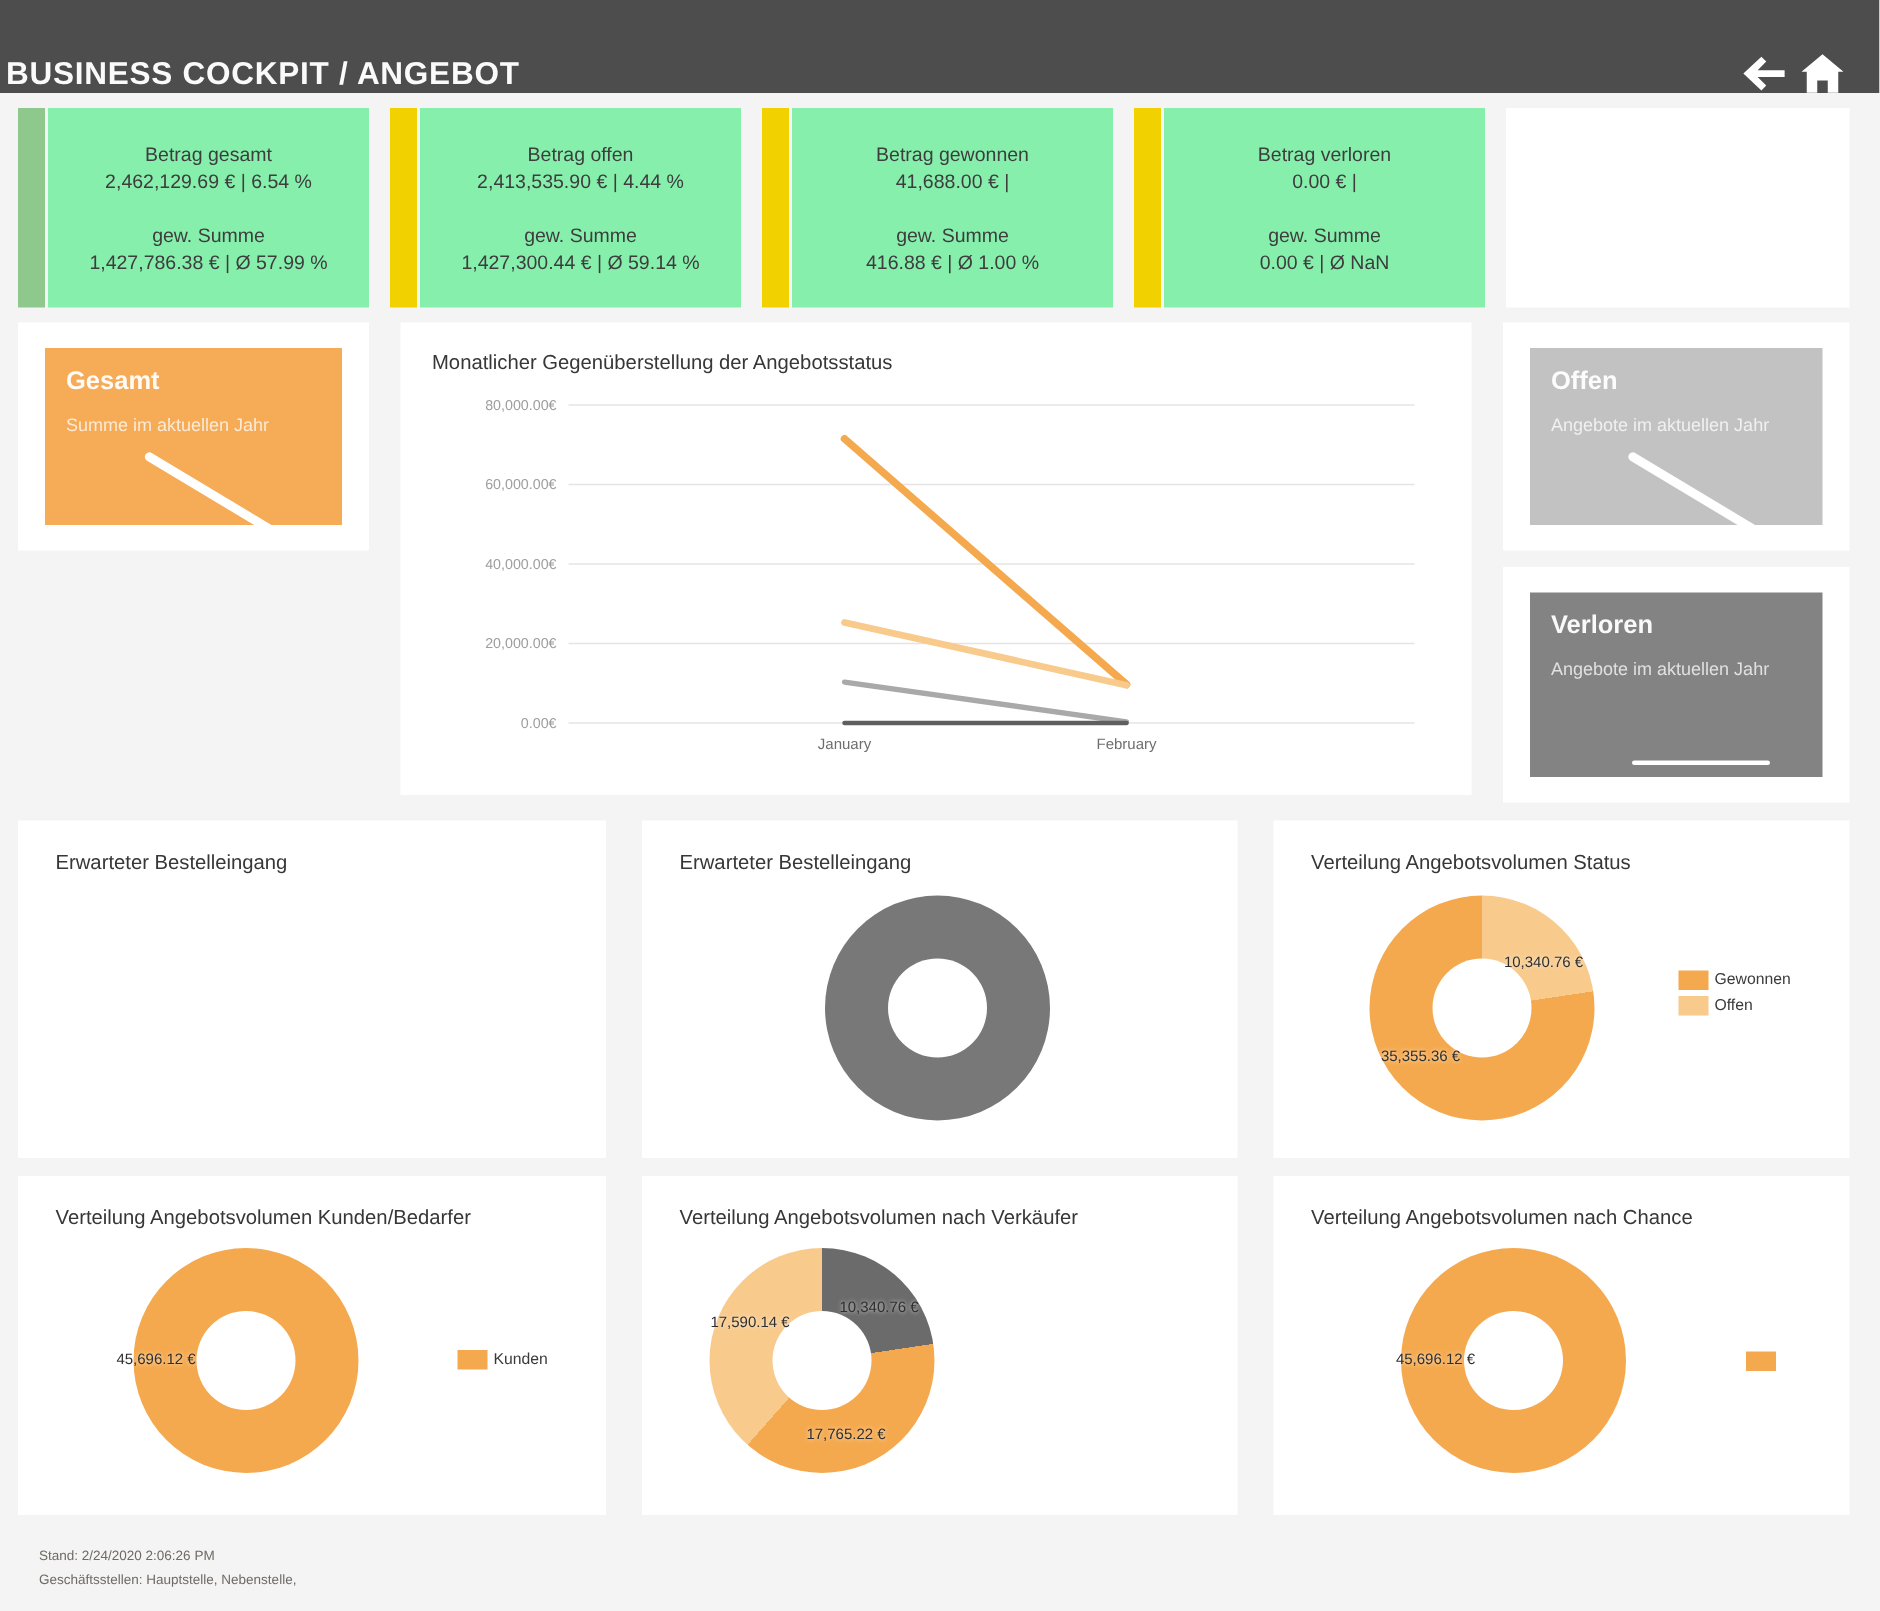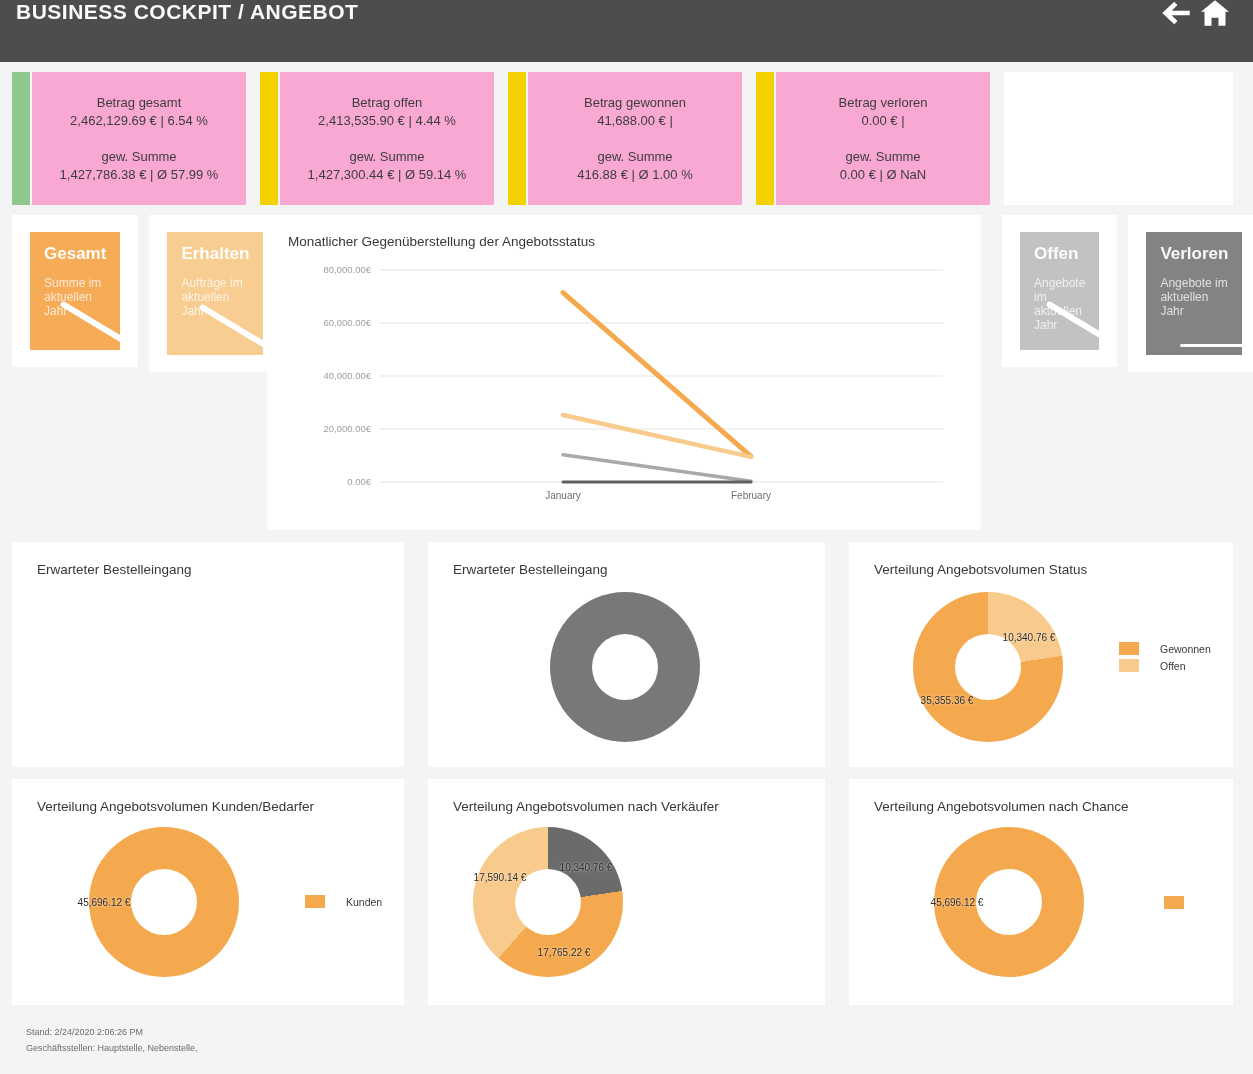--- a/index.html
+++ b/index.html
@@ -5,42 +5,42 @@
   * { box-sizing: border-box; margin: 0; padding: 0; }
   html,body { width:1253px; height:1074px; }
   body {
     font-family: "Liberation Sans", sans-serif;
     background: #f4f4f4;
     color: #3a3a3a;
     overflow: hidden;
   }
   
   .topbar {
-    height: 62px; background: #4d4d4d; display: flex; align-items: flex-start;
-    padding: 0 24px 0 16px;
+    height: 62px; background: #4d4d4d; display: flex; align-items: flex-end;
+    padding: 0 24px 0 4px;
   }
   .topbar h1 { color:#fafafa; font-size:21px; letter-spacing:.5px; font-weight:bold; }
   .topbar .icons { margin-left:auto; display:flex; gap:10px; align-items:center; }
   .topbar .icons span { display:inline-flex; cursor:pointer; }
   .topbar svg { fill:#fff; }
   
   .wrap { width:1221px; margin:0 auto 0 12px; }
   
   .kpi-row { display:grid; grid-template-columns:234px 234px 234px 234px 229px; gap:14px; margin-top:10px; }
   .kpi { display:flex; height:133px; }
   .kpi .accent { width:18px; margin-right:2px; }
   .kpi .body {
-    flex:1; background:#f9a8d4; display:flex; flex-direction:column; justify-content:center;
+    flex:1; background:#86efac; display:flex; flex-direction:column; justify-content:center;
     align-items:center; text-align:center; font-size:13px; color:#3d3d3d; line-height:18px;
   }
   .kpi .body .sp { height:18px; }
   .kpi-empty { background:#fff; height:133px; }
   
   .mid { display:grid; grid-template-columns:234px 714px 231px; justify-content:space-between; margin-top:10px; }
-  .stack { display:flex; flex-direction:row; gap:11px; }
+  .stack { display:flex; flex-direction:column; gap:11px; }
   .panel { background:#fff; position:relative; }
   .tile-panel { height:152px; padding:17px 18px; }
   .tile-panel.tall { height:157px; }
   .tile { width:100%; height:100%; position:relative; padding:12px 14px; color:#fff; overflow:hidden; }
   .tile .t-title { font-size:17px; font-weight:bold; color:rgba(255,255,255,.95); }
   .tile.right-title .t-title { text-align:right; }
   .tile .t-sub { font-size:12px; color:rgba(255,255,255,.75); margin-top:12px; }
   .trend-down {
     position:absolute; left:34%; top:58%; width:115px; height:6px; border-radius:3px;
     background:#fff; transform:rotate(31deg); transform-origin:left center;
@@ -59,21 +59,21 @@
   .donut { position:absolute; width:150px; height:150px; border-radius:50%; }
   .donut::after {
     content:""; position:absolute; left:50%; top:50%; width:66px; height:66px;
     margin:-33px 0 0 -33px; border-radius:50%; background:#fff;
   }
   .donut-label {
     position:absolute; font-size:10px; color:#2f2f2f; white-space:nowrap;
     transform:translate(-50%,-50%); text-shadow:0 0 3px rgba(255,255,255,.8);
   }
   .legend { position:absolute; display:flex; flex-direction:column; gap:4px; }
-  .legend .li { display:flex; align-items:center; gap:21px; height:13px; }
+  .legend .li { display:flex; align-items:flex-start; gap:4px; height:13px; }
   .legend .sw { width:20px; height:13px; flex:0 0 auto; }
   .legend .lt { font-size:10.5px; color:#3a3a3a; white-space:nowrap; }
   
   .footer { margin:19px 0 0 14px; font-size:9px; color:#6f6a64; line-height:16px; }
 </style>
 </head>
 <body>
 
 <header class="topbar">
   <h1>BUSINESS COCKPIT / ANGEBOT</h1>
@@ -136,27 +136,20 @@
     </div>
     <div class="kpi-empty"></div>
   </section>
 
   <section class="mid">
     <div class="stack">
       <div class="panel tile-panel">
         <div class="tile" style="background: rgb(246, 171, 87);">
           <div class="t-title">Gesamt</div>
           <div class="t-sub">Summe im aktuellen Jahr</div>
-          <div class="trend-down"></div>
-        </div>
-      </div>
-      <div class="panel tile-panel tall">
-        <div class="tile right-title" style="background: rgb(248, 205, 146);">
-          <div class="t-title">Erhalten</div>
-          <div class="t-sub">Aufträge im aktuellen Jahr</div>
           <div class="trend-down"></div>
         </div>
       </div>
     </div>
 
     <div class="panel chart-panel">
       <div class="panel-title">Monatlicher Gegenüberstellung der Angebotsstatus</div>
       <svg id="line-chart" width="714" height="300">
           <line x1="112" y1="55" x2="676" y2="55" stroke="#e4e4e4" stroke-width="1"></line>
           <text x="104" y="58" text-anchor="end" font-size="9.5" fill="#9e9e9e">80,000.00€</text>

